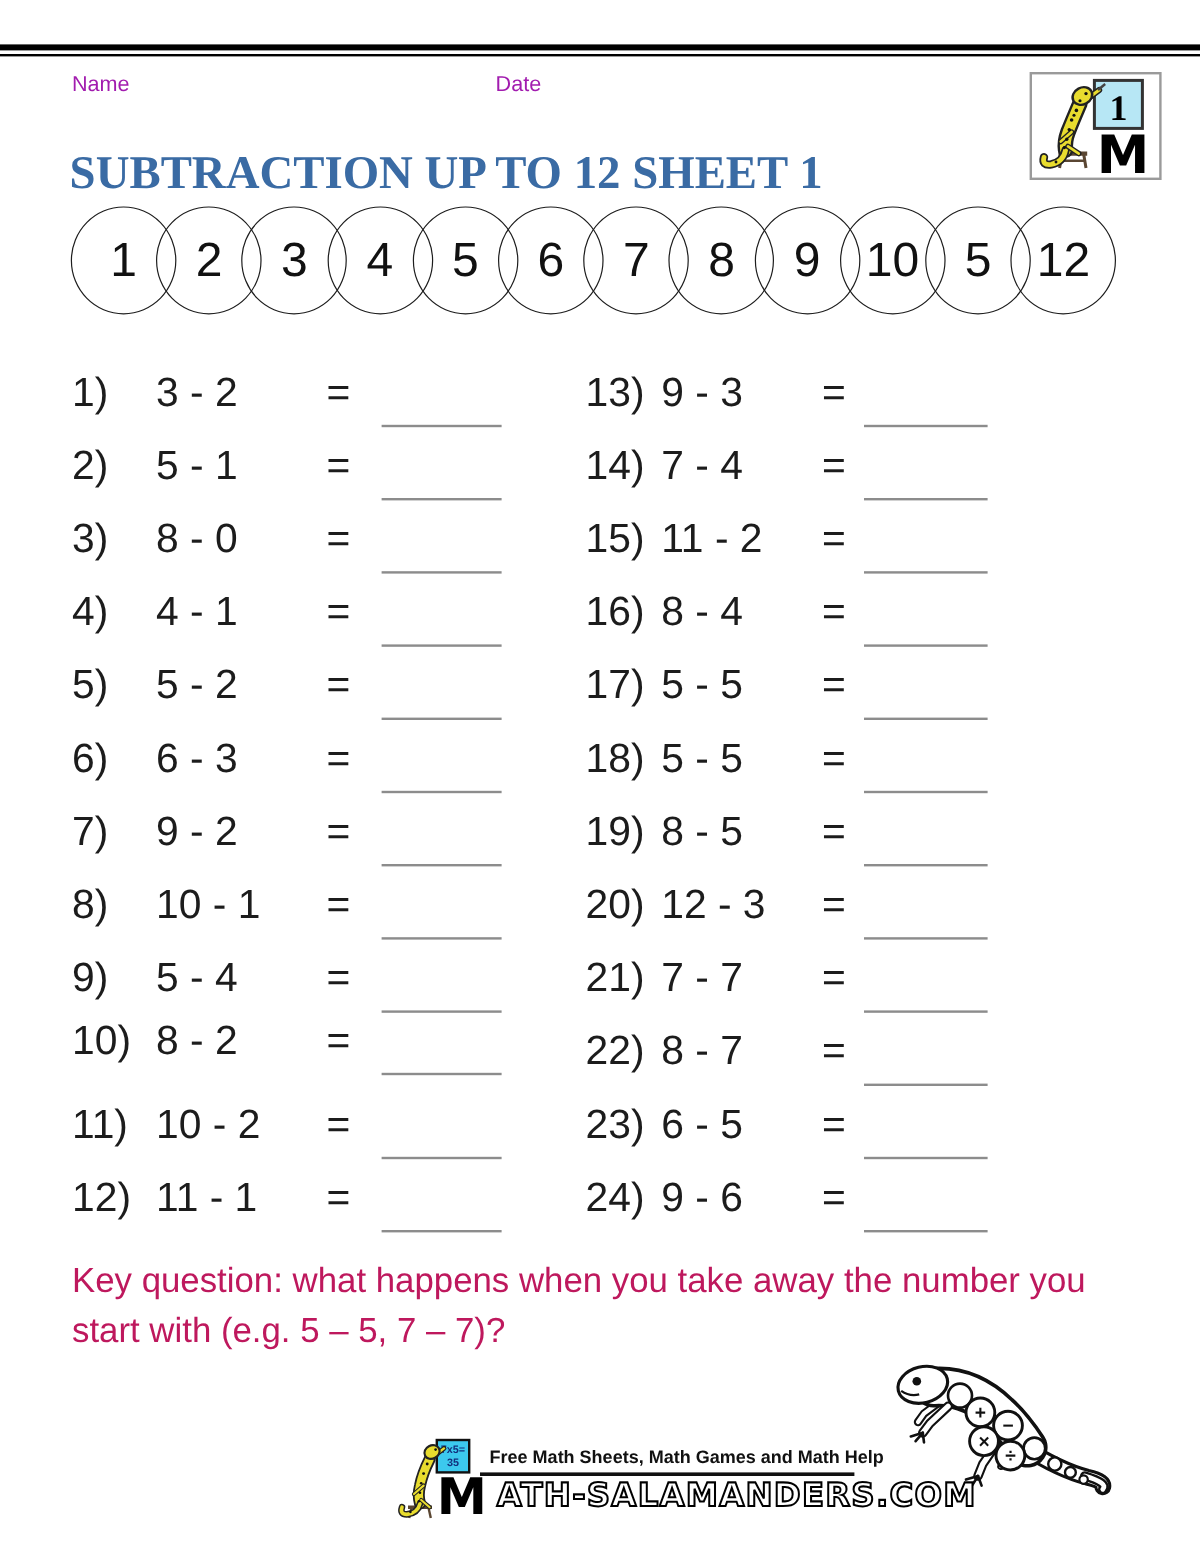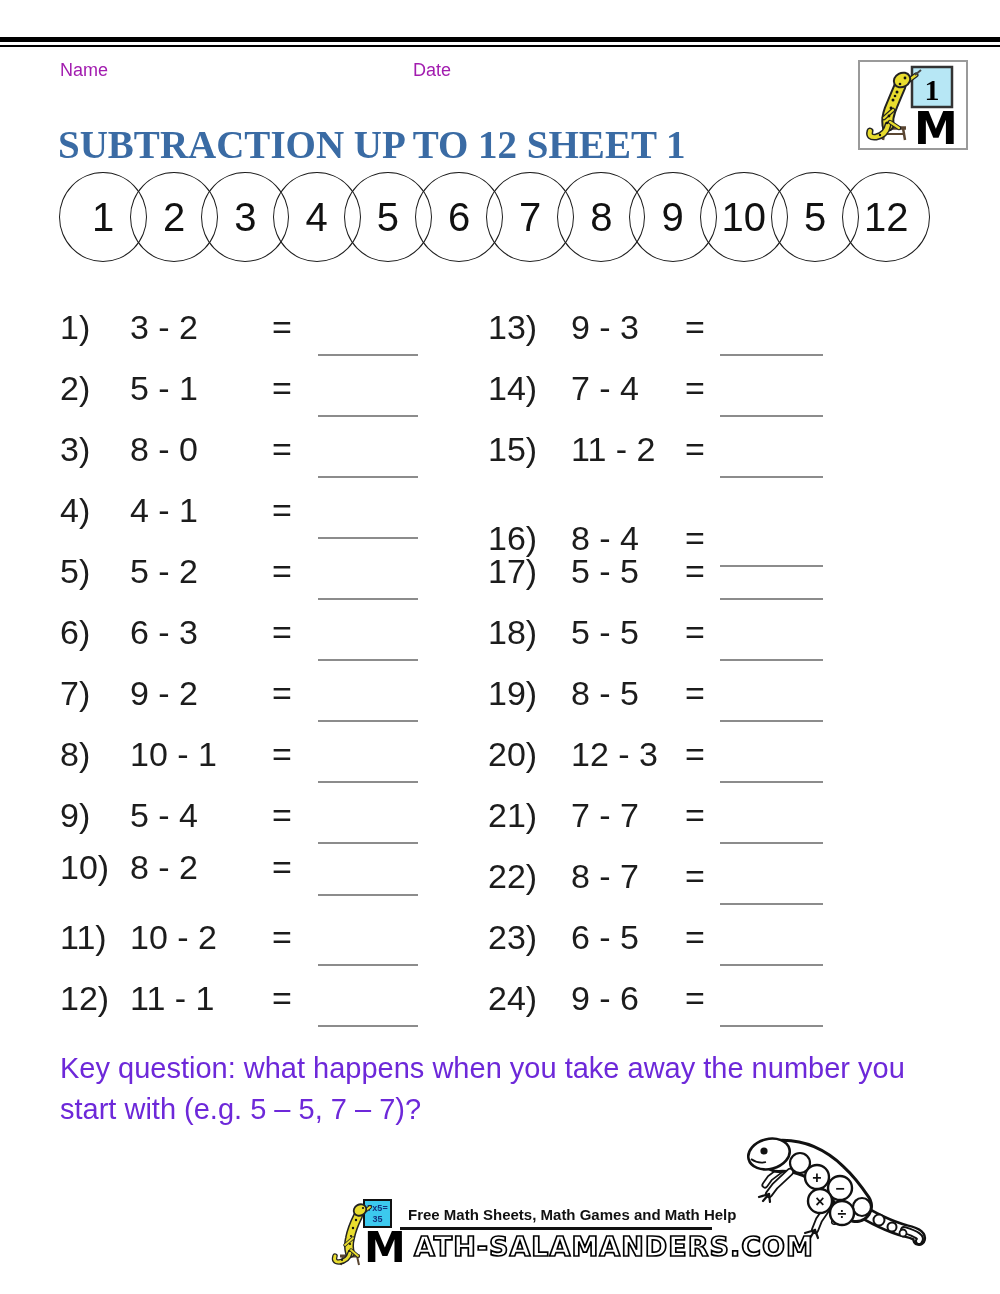--- a/index.html
+++ b/index.html
@@ -26,26 +26,26 @@
   
   .pcol{position:absolute; top:308px; width:420px; height:740px;}
   .pcol-left{left:60px;}
   .pcol-right{left:488px;}
   .prow{position:absolute; left:0; width:420px; height:61px; font-size:34px;}
   .pnum{position:absolute; left:0; top:0;}
   .pexpr{position:absolute; left:70px; top:0; white-space:pre;}
   .peq{position:absolute; left:212px; top:0;}
   .pline{position:absolute; left:258px; top:46px; width:100px; height:0;
     border-bottom:2px solid #8c8c8c;}
-  .pcol-right .pexpr{left:83px;}
+  .pcol-right .pexpr{left:63px;}
   .pcol-right .peq{left:197px;}
   .pcol-right .pline{left:232px; width:103px;}
   
   .key-question{position:absolute; left:60px; top:1048px; width:900px;
-    font-size:29px; line-height:41px; color:#6d28d9;}
+    font-size:29px; line-height:41px; color:#be185d;}
   
   .tagline{position:absolute; left:408px; top:1206px; width:300px; text-align:center;
     font-size:15px; font-weight:bold; color:#111; white-space:nowrap;}
   .tagline-rule{position:absolute; left:400px; top:1227px; width:312px; height:3px; background:#111;}
   .footer-logo{position:absolute; left:330px; top:1198px;}
   .site-name{position:absolute; left:414px; top:1231px;
     font-family:"DejaVu Sans", sans-serif; font-weight:800; font-size:27px;
     letter-spacing:1px; color:#ffffff; -webkit-text-stroke:1.7px #000;
     white-space:nowrap;}
   .gecko{position:absolute; left:738px; top:1126px;}
@@ -257,21 +257,21 @@
       <span class="pline"></span>
     </div>
 
     <div class="prow" style="top: 122px;">
       <span class="pnum">15)</span>
       <span class="pexpr">11 - 2</span>
       <span class="peq">=</span>
       <span class="pline"></span>
     </div>
 
-    <div class="prow" style="top: 183px; margin-top: 28px;">
+    <div class="prow" style="top: 183px;">
       <span class="pnum">16)</span>
       <span class="pexpr">8 - 4</span>
       <span class="peq">=</span>
       <span class="pline"></span>
     </div>
 
     <div class="prow" style="top: 244px;">
       <span class="pnum">17)</span>
       <span class="pexpr">5 - 5</span>
       <span class="peq">=</span>

